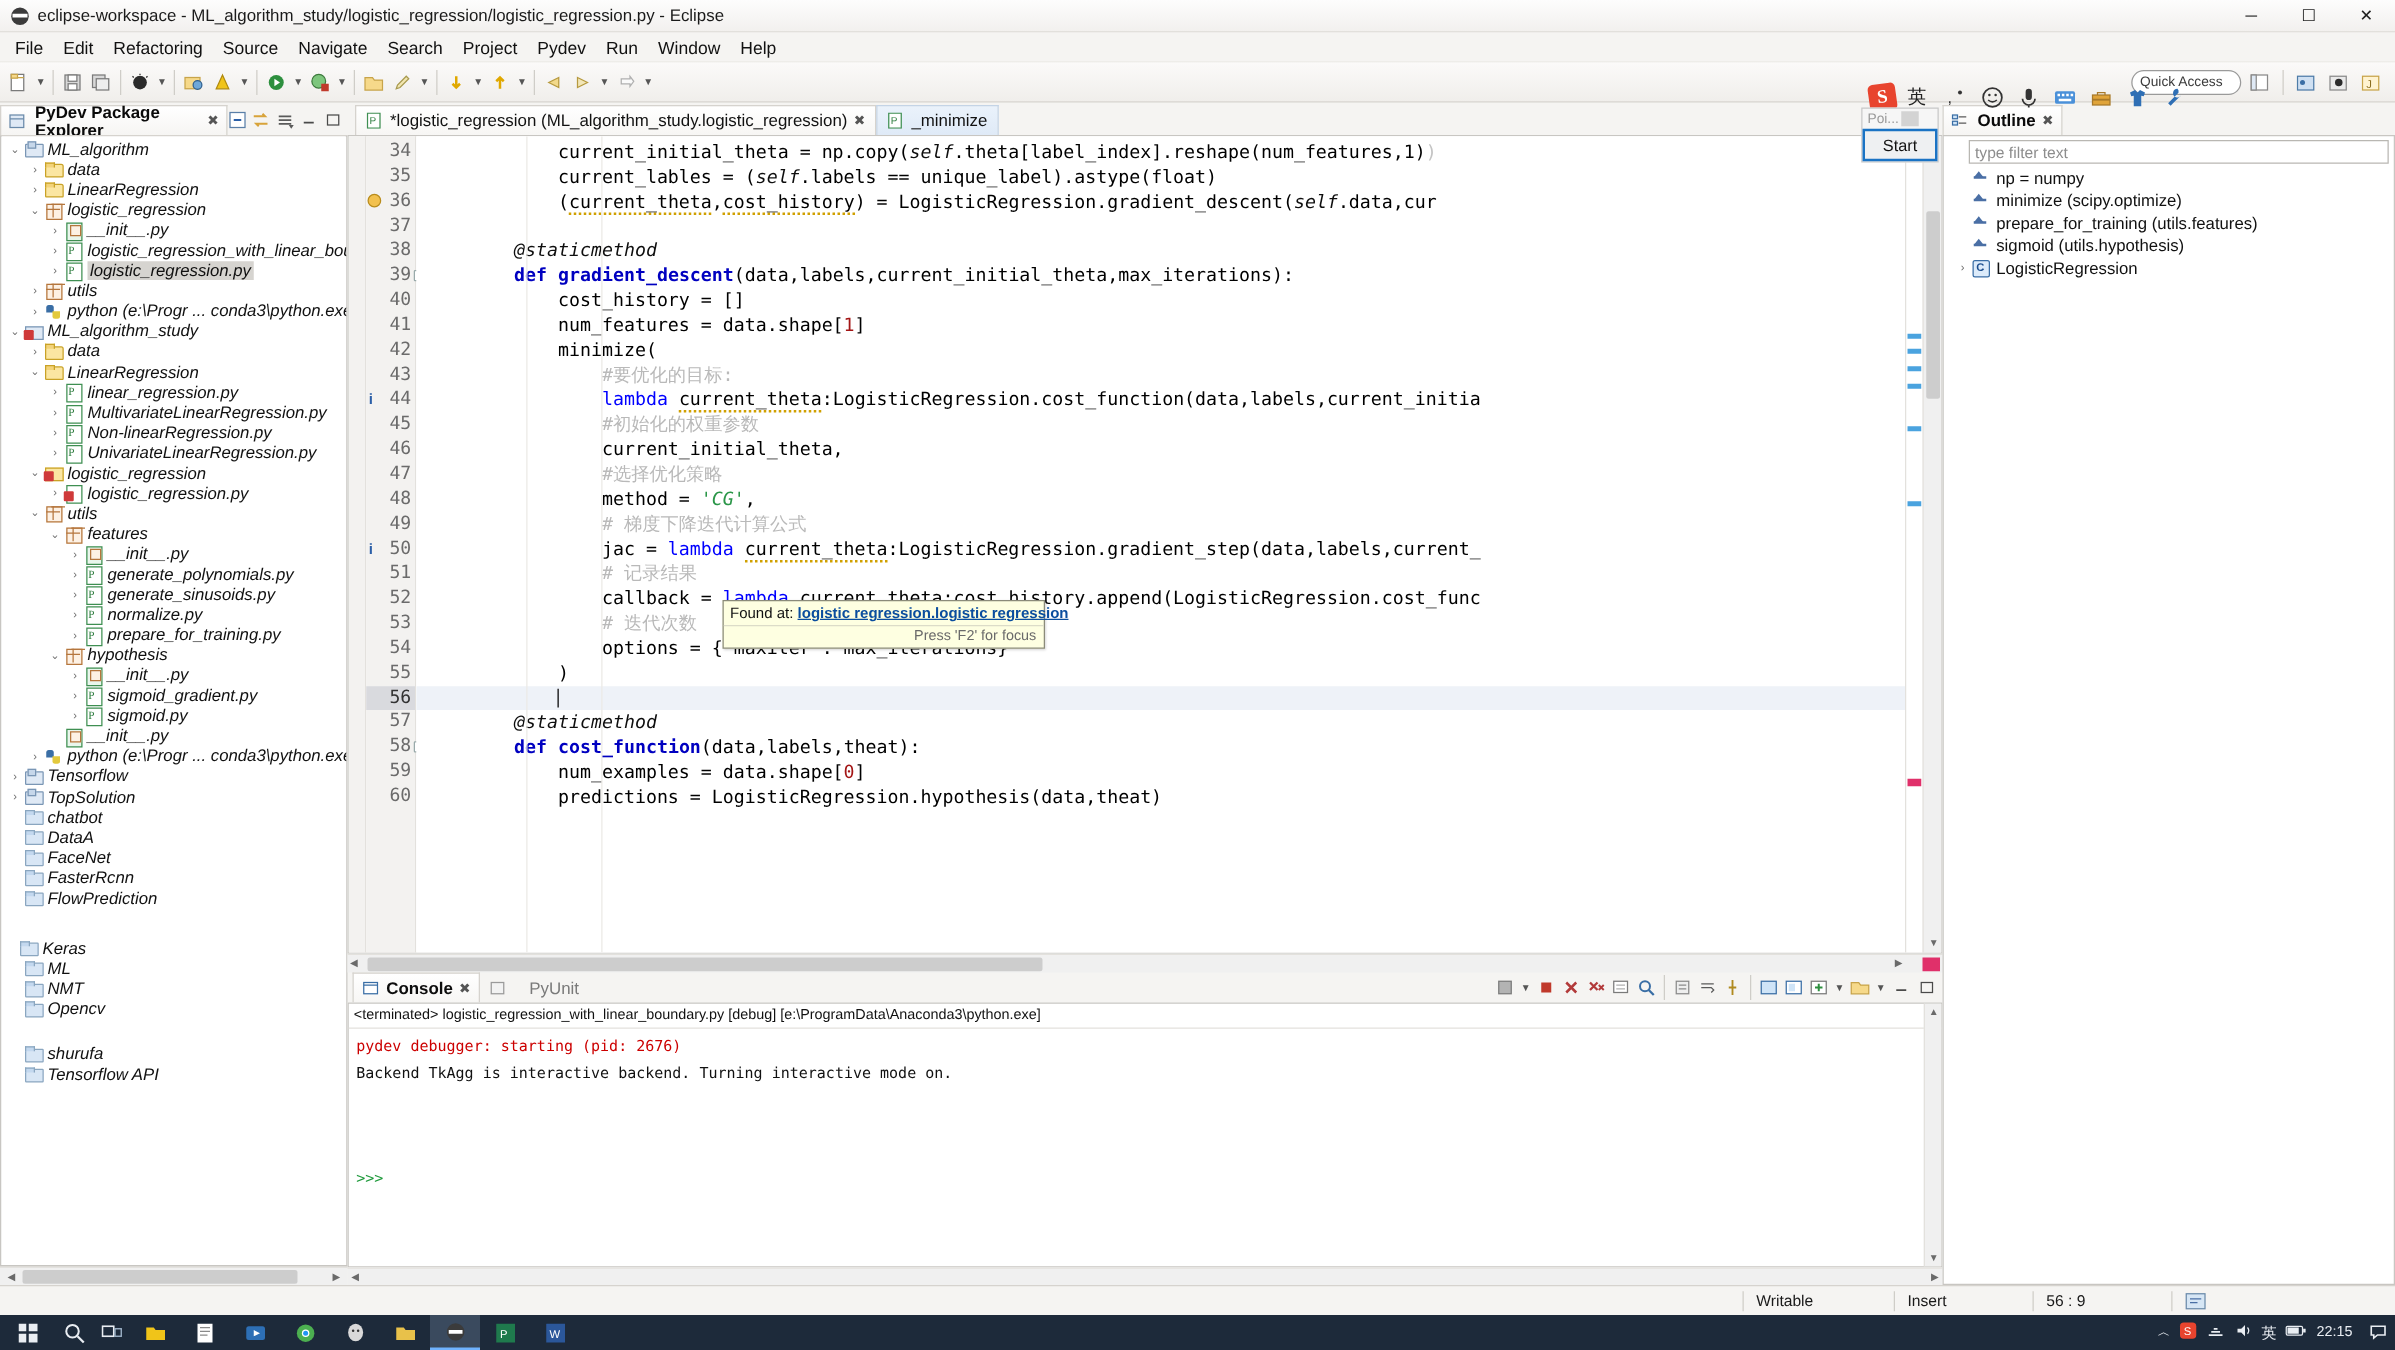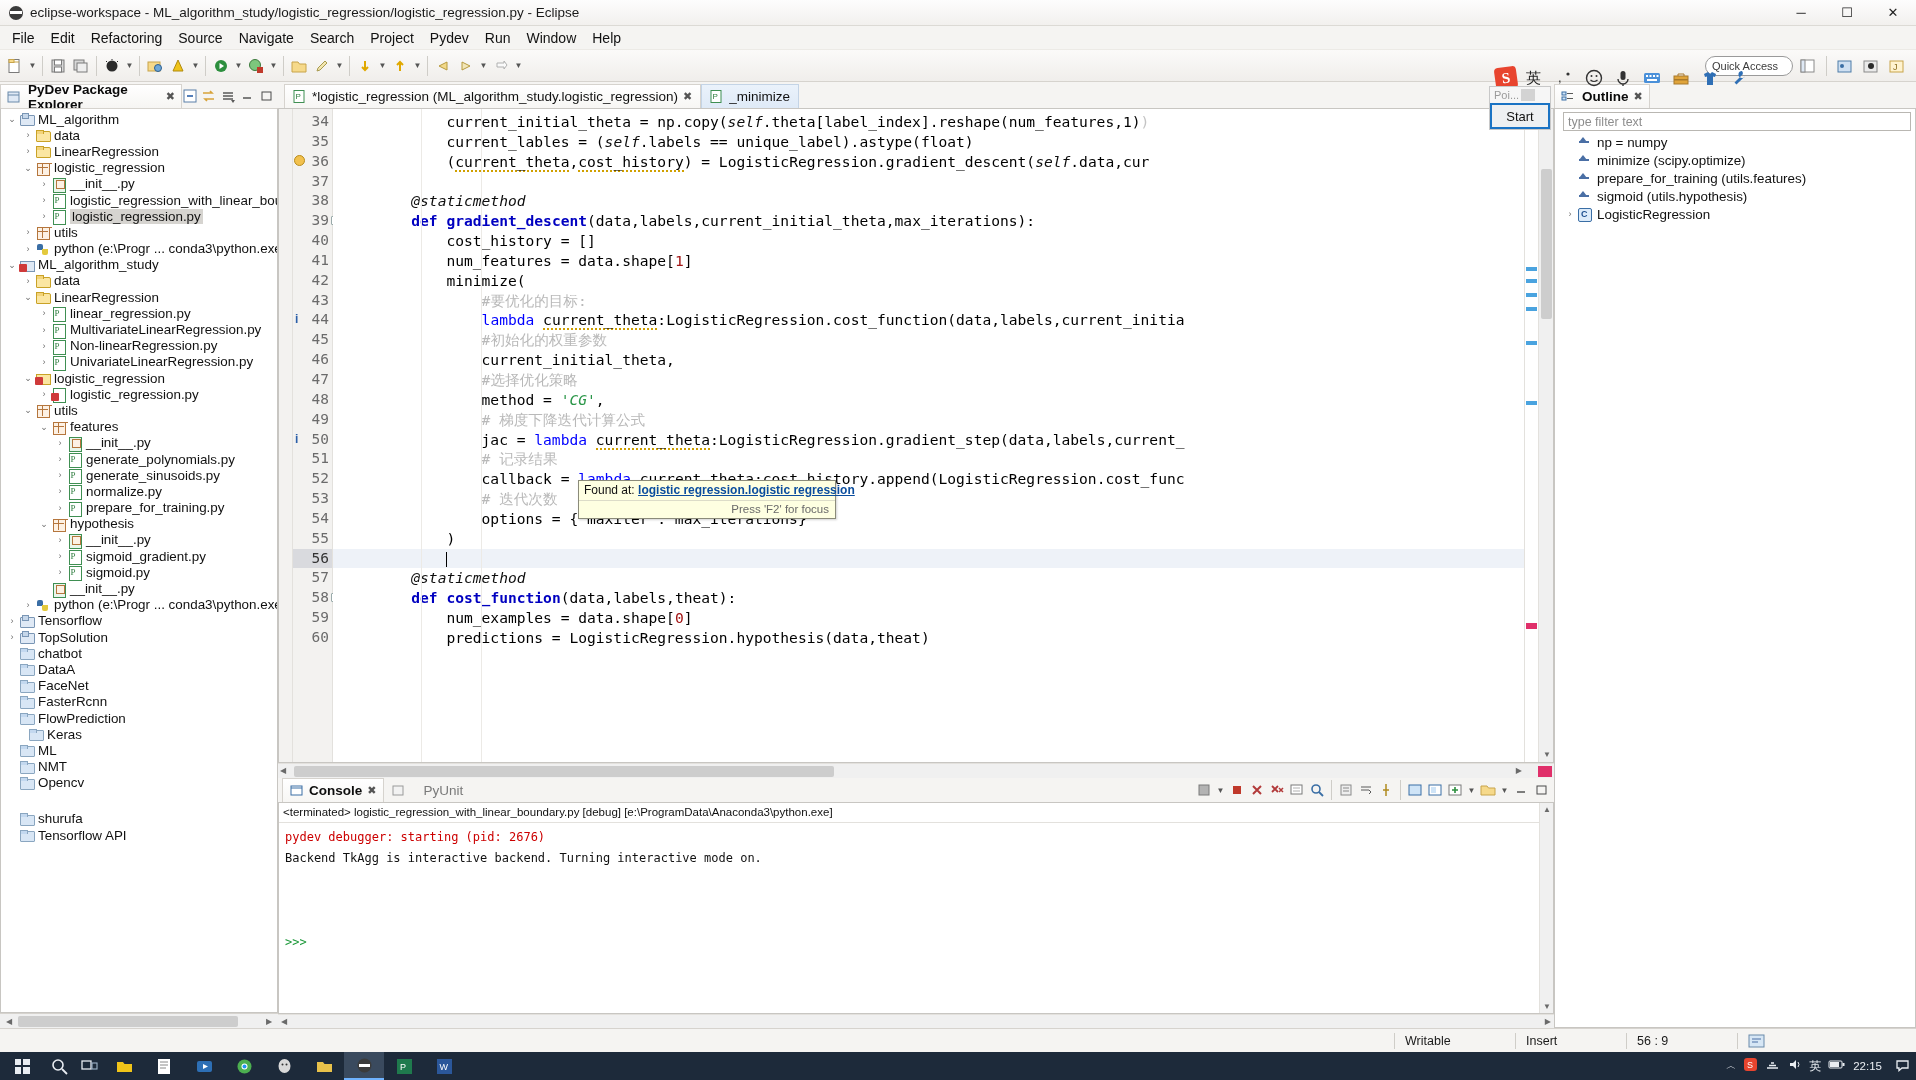--- a/index.html
+++ b/index.html
@@ -88,21 +88,21 @@
   .vt-ic { width:16px; height:16px; position:relative; }
   .tree-panel {
     flex: 1; background: #fff; border: 1px solid #c8c6c2; border-top: 1px solid #d6d3ce;
     margin: 0 0 0 0; overflow: hidden; position: relative;
   }
   .tree { padding: 2px 0 0 0; font-size: 13.4px; color: #111; }
   .trow { height: 16.2px; display: flex; align-items: center; white-space: nowrap; padding-left: 2px; }
   .trow.sel { }
   .trow.sel .tlabel { background: #d6d4d0; padding: 0 2px; }
   .twist { width: 14px; text-align: center; color: #6d6d6d; font-size: 9px; flex: none; }
-  .tlabel { margin-left: 3px; }
+  .tlabel { margin-left: 3px; font-style: italic; }
   .tico { width: 16px; height: 14px; flex: none; position: relative; }
 
   
   .i-proj:before{content:"";position:absolute;left:1px;top:3px;width:13px;height:9px;background:#dfe9f5;border:1px solid #7a96b5;border-radius:1px;}
   .i-proj:after{content:"";position:absolute;left:3px;top:1px;width:5px;height:4px;background:#c6d7ea;border:1px solid #7a96b5;}
   .i-folder:before{content:"";position:absolute;left:1px;top:3px;width:13px;height:9px;background:#fbe6a2;border:1px solid #c9a227;border-radius:1px 2px 1px 1px;}
   .i-folder:after{content:"";position:absolute;left:1px;top:1.5px;width:6px;height:3px;background:#f3d37a;border:1px solid #c9a227;border-bottom:none;}
   .i-pkg:before{content:"";position:absolute;left:2px;top:2px;width:11px;height:11px;border:1px solid #b5763d;background:#fdf1e4;}
   .i-pkg:after{content:"";position:absolute;left:2px;top:6px;width:11px;height:1px;background:#b5763d;box-shadow:4px -4px 0 0 #b5763d, 0 0 0 0 #b5763d;}
   .i-pkg i{position:absolute;left:6.5px;top:2px;width:1px;height:11px;background:#b5763d;}
@@ -230,21 +230,21 @@
   .c-red { color:#cc0000; }
   .c-blk { color:#111; }
   .c-grn { color:#1f9a3c; }
   .console-vscroll { position:absolute; right:0; top:0; bottom:0; width:14px; background:#f0f0f0; border-left:1px solid #e3e1dd;}
   .console-hscroll { height:14px; background:#f0f0f0; border-top:1px solid #e3e1dd; position:relative;}
 
   
   .view-right { width: 362px; display:flex; flex-direction:column; background:#f5f4f2; }
   .outline-panel { flex:1; background:#fff; border:1px solid #c8c6c2; position:relative; }
   .filter-box {
-    margin:3px 4px 2px 8px; height:19px; border:1px solid #b9b7b2; background:#fff;
+    margin:3px 4px 2px 20px; height:19px; border:1px solid #b9b7b2; background:#fff;
     font-size:12.5px; color:#8d8d8d; padding:1px 4px; display:flex; align-items:center;
   }
   .orow { height:18px; display:flex; align-items:center; font-size:13.4px; color:#111; padding-left:8px;}
   .o-imp { width:16px;height:14px;position:relative;flex:none; }
   .o-imp:before{content:"";position:absolute;left:2px;top:6px;width:10px;height:2px;background:#4a6fa5;}
   .o-imp:after{content:"";position:absolute;left:2px;top:2px;width:0;height:0;border-left:4px solid transparent;border-right:4px solid transparent;border-bottom:5px solid #4a6fa5;}
   .o-cls { width:16px;height:14px;position:relative;flex:none; }
   .o-cls:before{content:"";position:absolute;left:1px;top:1px;width:12px;height:12px;border:1px solid #3a6ea5;background:#dcebfa;border-radius:2px;}
   .o-cls:after{content:"C";position:absolute;left:4px;top:0;font-size:9px;color:#1d4f8f;line-height:14px;font-weight:bold;}
 
@@ -703,21 +703,21 @@
             <div class="trow" style="padding-left: 4px;">
               <span class="twist"></span>
               <span class="tico i-plainfolder"></span>
               <span class="tlabel">FasterRcnn</span>
             </div>
             <div class="trow" style="padding-left: 4px;">
               <span class="twist"></span>
               <span class="tico i-plainfolder"></span>
               <span class="tlabel">FlowPrediction</span>
             </div>
-            <div class="trow" style="padding-left: 13px;">
+            <div class="trow" style="padding-left: 0; margin-top: 24px;">
               <span class="twist"></span>
               <span class="tico i-plainfolder"></span>
               <span class="tlabel">Keras</span>
             </div>
             <div class="trow" style="padding-left: 4px;">
               <span class="twist"></span>
               <span class="tico i-plainfolder"></span>
               <span class="tlabel">ML</span>
             </div>
             <div class="trow" style="padding-left: 4px;">

